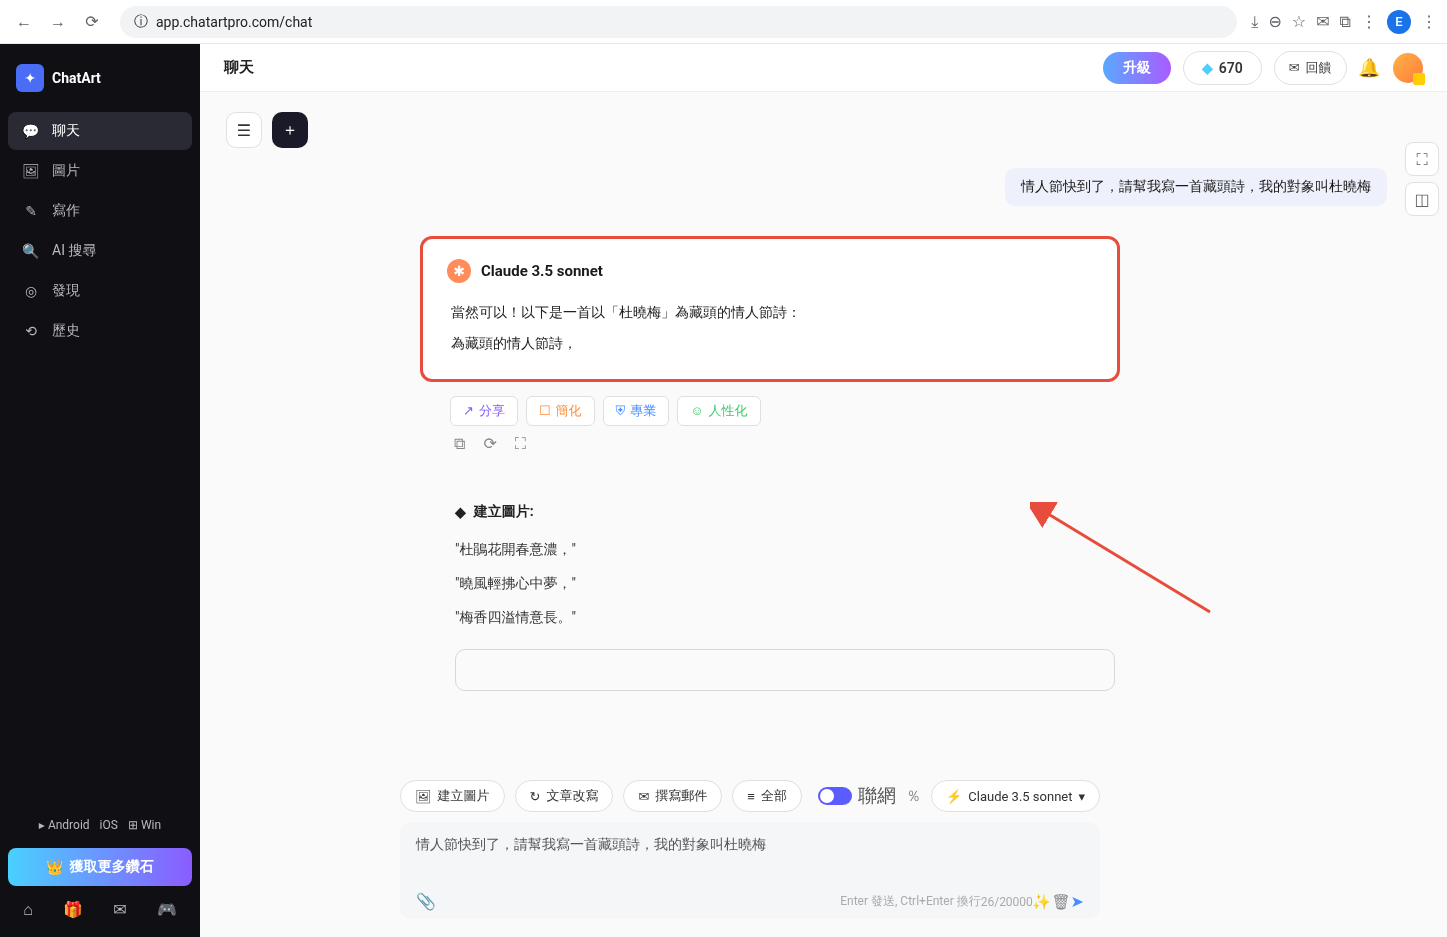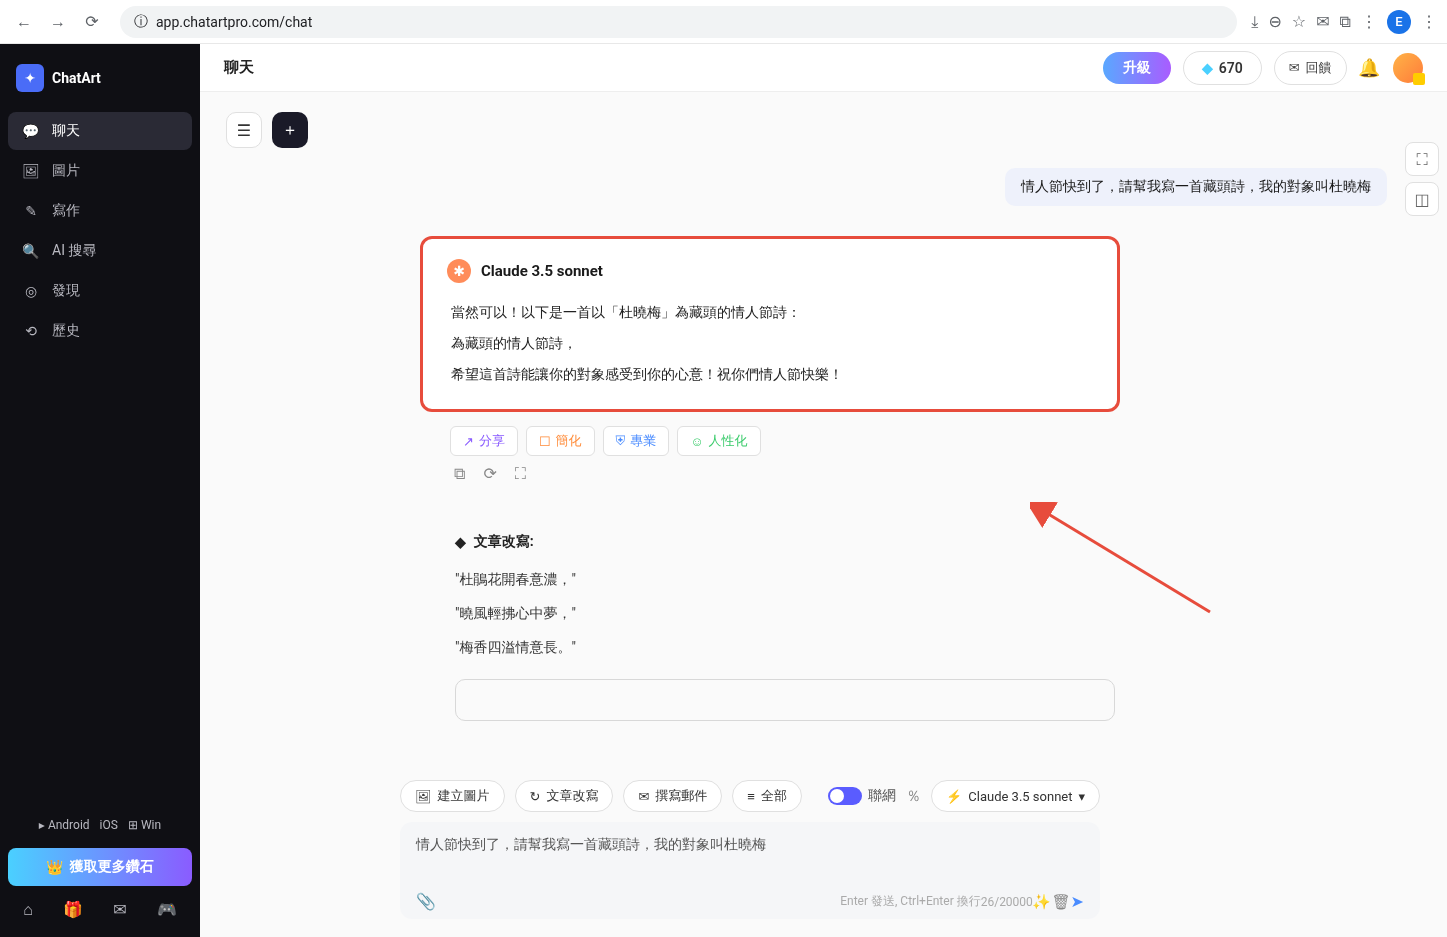--- a/index.html
+++ b/index.html
@@ -73,21 +73,21 @@
 .related { margin:50px 0 0 35px; width:640px; }
 .related-title { display:flex; align-items:center; gap:8px; font-weight:700; font-size:14px; margin-bottom:12px; color:#222; }
 .related-item { font-size:14px; color:#333; padding:8px 0; }
 .model-alt { margin:14px 0 0 35px; width:660px; height:42px; border:1px solid #d8d8d8; border-radius:10px; display:flex; align-items:center; padding:0 12px; justify-content:space-between; }
 
 
 .composer-outer { width:700px; margin-left:200px; padding:8px 0 18px 0; }
 .quick-row { display:flex; align-items:center; gap:10px; margin-bottom:10px; }
 .quick-pill { height:32px; padding:0 14px; border:1px solid #e0e0e0; border-radius:16px; display:flex; align-items:center; gap:6px; font-size:13px; color:#333; cursor:pointer; background:#fff; }
 .quick-right { margin-left:auto; display:flex; align-items:center; gap:10px; }
-.toggle-wrap { display:flex; align-items:center; gap:6px; font-size:14px; color:#555; }
+.toggle-wrap { display:flex; align-items:center; gap:6px; font-size:19px; color:#555; }
 .toggle { width:34px; height:18px; background:#5a5cff; border-radius:9px; position:relative; }
 .toggle::after { content:''; position:absolute; width:14px; height:14px; background:#fff; border-radius:50%; top:2px; left:2px; }
 .model-select { height:32px; padding:0 14px; border:1px solid #e0e0e0; border-radius:16px; display:flex; align-items:center; gap:6px; font-size:13px; color:#333; cursor:pointer; background:#fff; }
 .hash { color:#888; font-size:15px; }
 .composer { background:#f5f6f8; border-radius:12px; padding:14px 16px 8px 16px; }
 .composer-text { font-size:14px; color:#555; min-height:44px; }
 .composer-bottom { display:flex; align-items:center; justify-content:space-between; margin-top:12px; color:#aaa; font-size:12px; }
 .composer-bottom .left { color:#888; font-size:16px; }
 .composer-bottom .right { display:flex; align-items:center; }
 .send-icon { color:#4a8cff; cursor:pointer; font-size:16px; }
@@ -196,21 +196,20 @@
 
       <div class="ai-block">
         <div class="ai-card">
           <div class="ai-head">
             <div class="ai-badge">✱</div>
             <div class="ai-name">Claude 3.5 sonnet</div>
           </div>
           <div class="ai-body">
             <div>當然可以！以下是一首以「杜曉梅」為藏頭的情人節詩：</div>
             <div>為藏頭的情人節詩，</div>
-            <div>希望這首詩能讓你的對象感受到你的心意！祝你們情人節快樂！</div>
           </div>
         </div>
         <div class="action-row">
           <div class="action-btn purple">↗ <span>分享</span></div>
           <div class="action-btn orange">☐ <span>簡化</span></div>
           <div class="action-btn blue">⛨ <span>專業</span></div>
           <div class="action-btn green">☺ <span>人性化</span></div>
         </div>
         <div class="below-icons">
           <span>⧉</span>
@@ -221,21 +220,21 @@
         <svg class="arrow-svg" width="200" height="120">
           <defs>
               <marker id="ah" markerWidth="10" markerHeight="10" refX="2" refY="5" orient="auto">
                 <path d="M0,0 L10,5 L0,10 z" fill="#e74c3c"></path>
               </marker>
             </defs>
           <line x1="180" y1="110" x2="15" y2="10" stroke="#e74c3c" stroke-width="3" marker-end="url(#ah)"></line>
         </svg>
 
         <div class="related">
-          <div class="related-title">◆ <span>文章改寫:</span></div>
+          <div class="related-title">◆ <span>建立圖片:</span></div>
           <div class="related-item">"杜鵑花開春意濃，"</div>
           <div class="related-item">"曉風輕拂心中夢，"</div>
           <div class="related-item">"梅香四溢情意長。"</div>
         </div>
         <div class="model-alt">
           
           
         </div>
       </div>
     </div>

